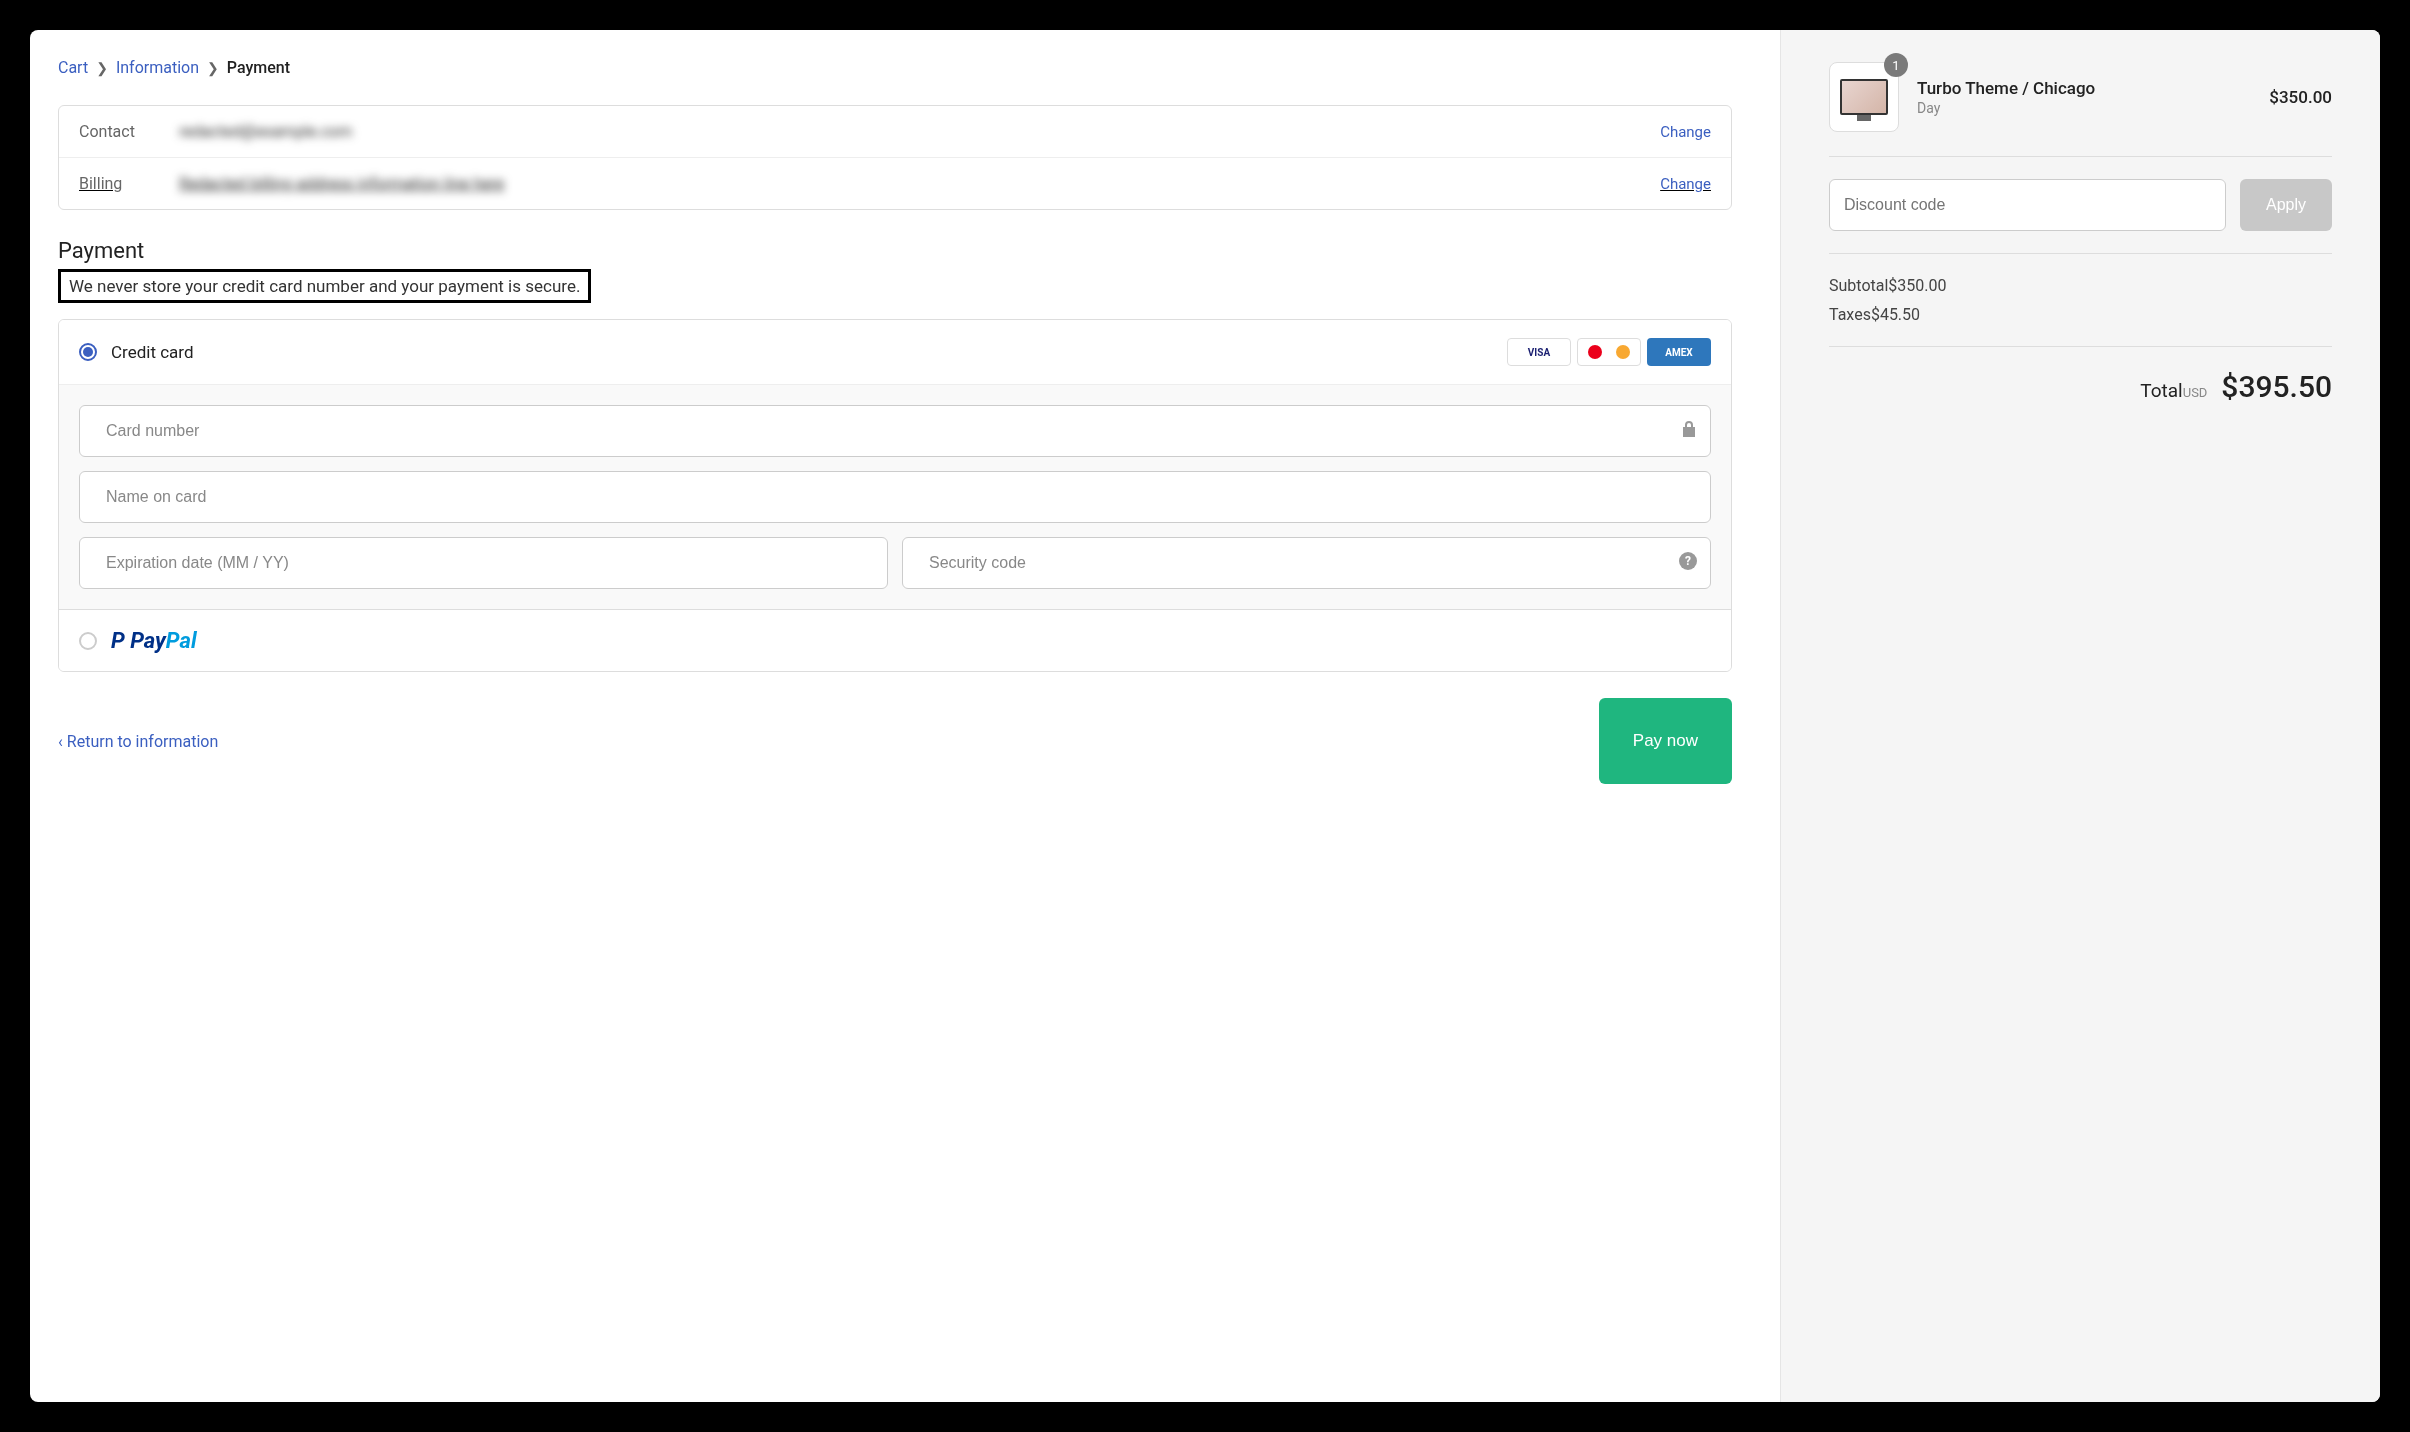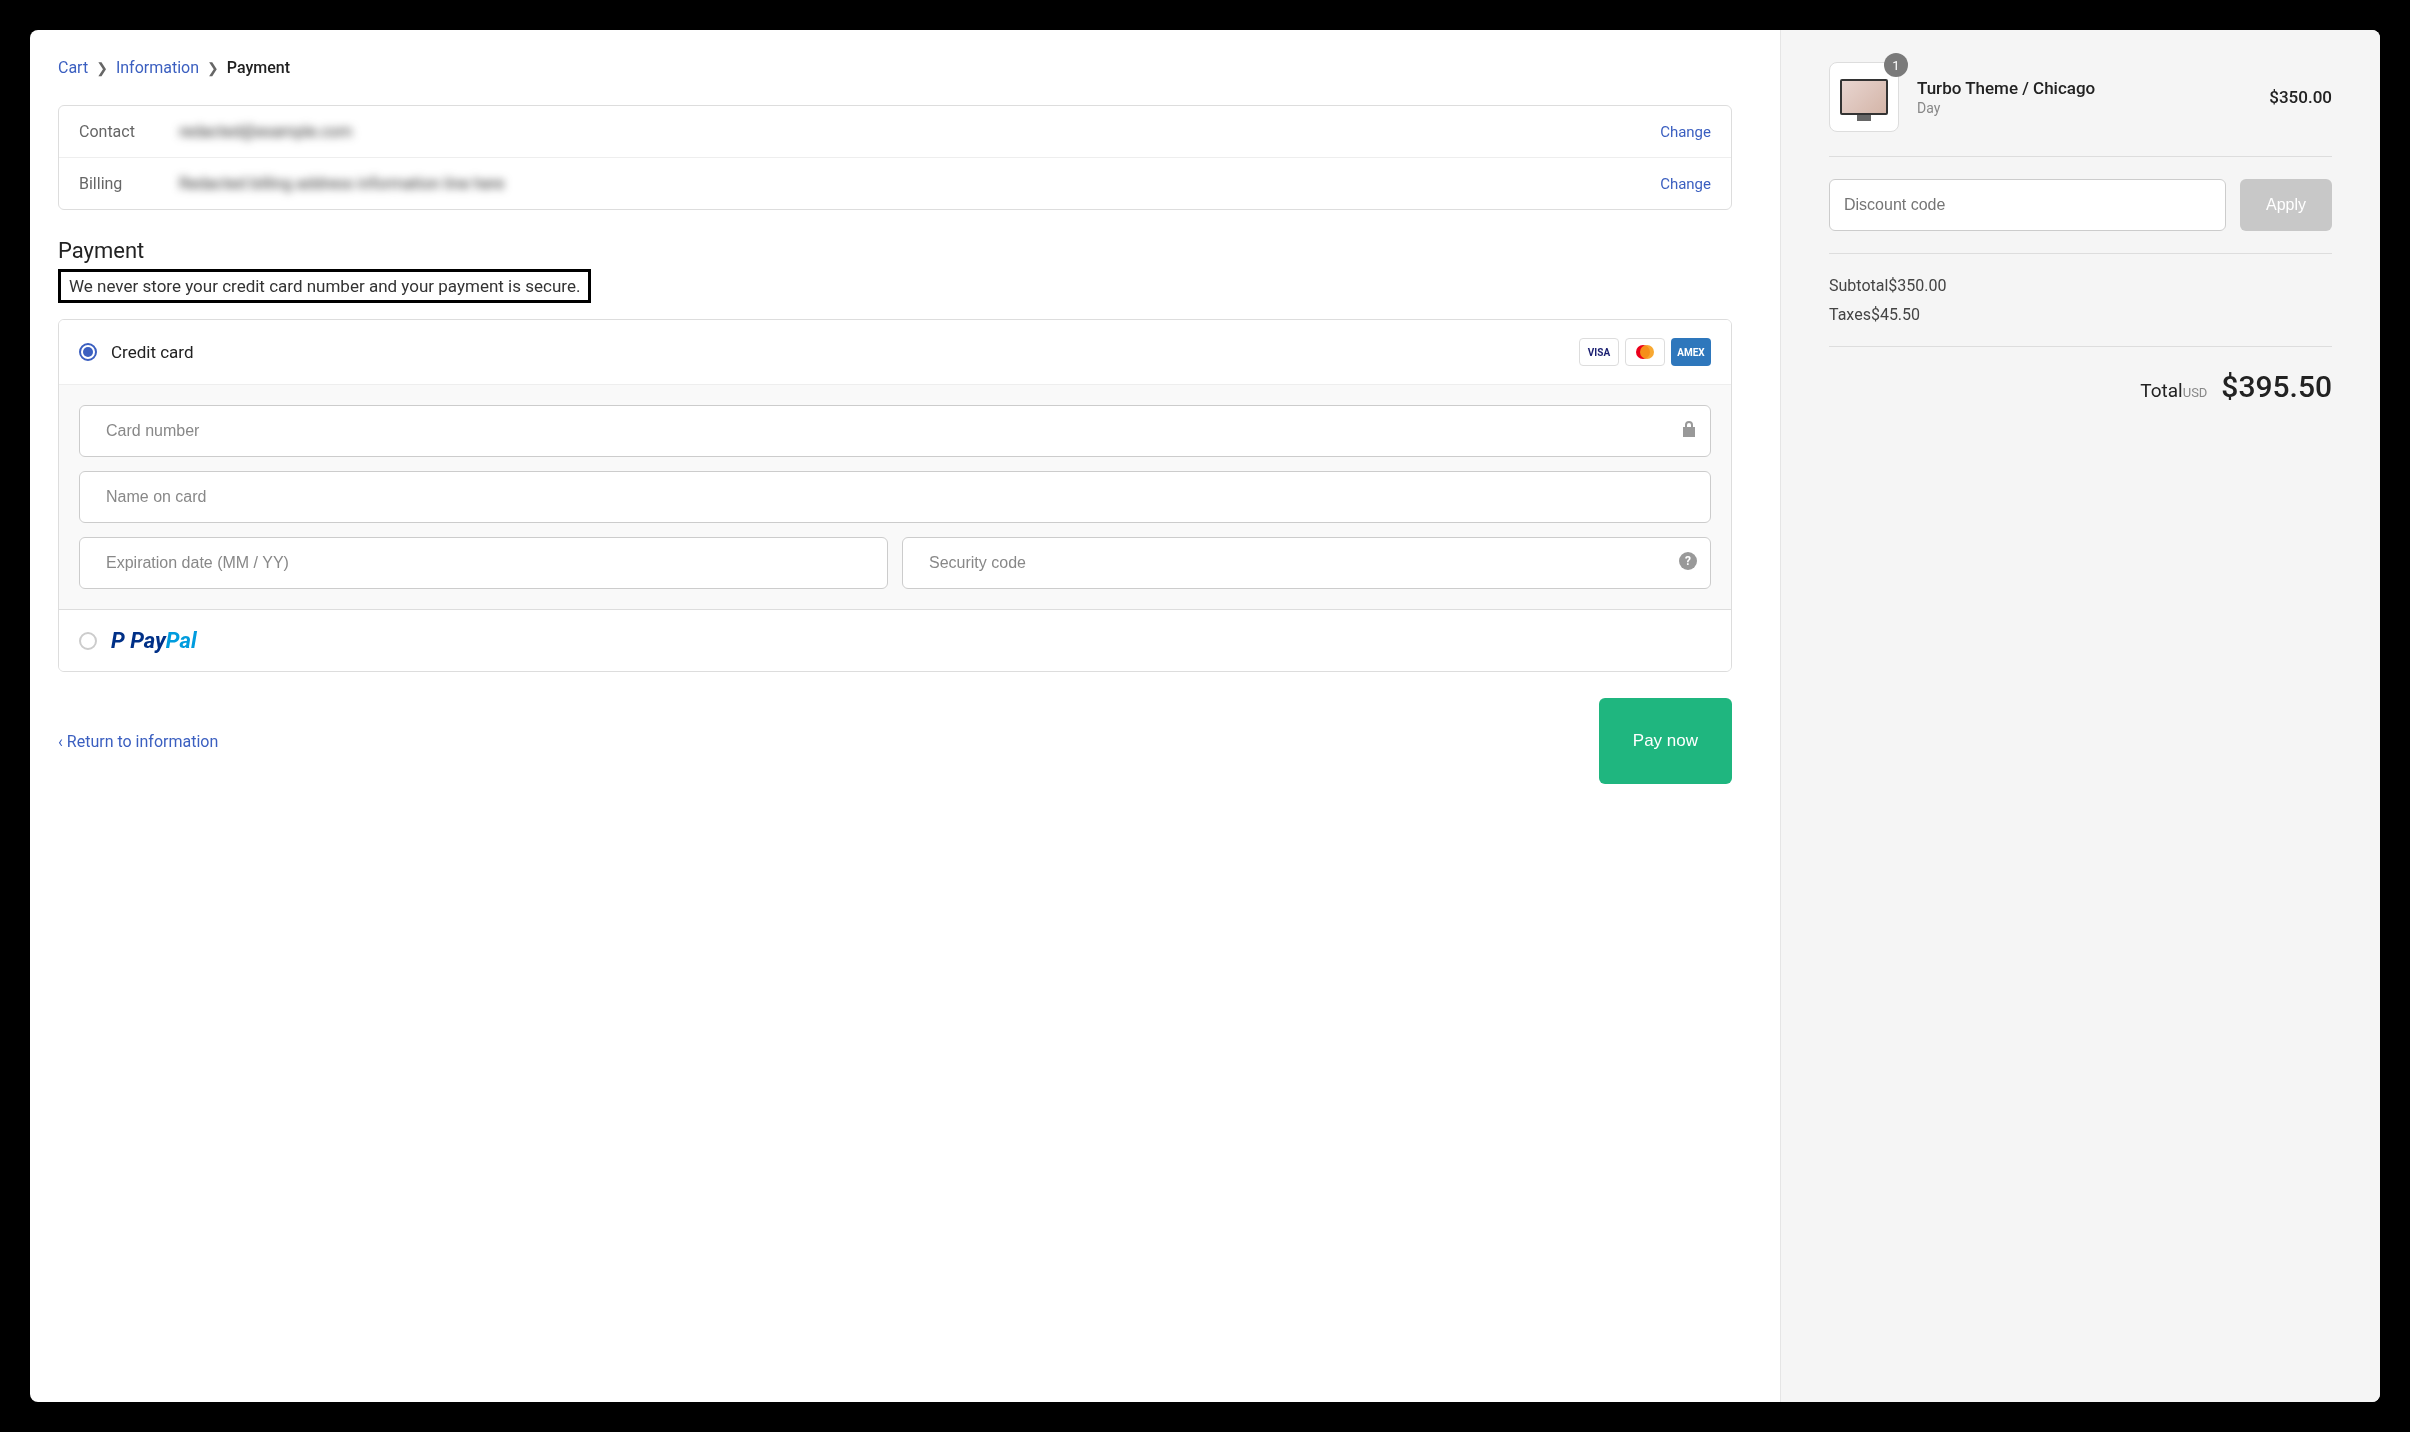--- a/index.html
+++ b/index.html
@@ -10,39 +10,39 @@
 
 
 .breadcrumbs { display: flex; align-items: center; gap: 8px; font-size: 16px; margin-bottom: 28px; }
 .bc-link { color: #3b5fc0; cursor: pointer; }
 .bc-current { color: #222; font-weight: 500; }
 .bc-chevron { color: #666; font-size: 14px; }
 
 
 .summary-box { border: 1px solid #ddd; border-radius: 6px; margin-bottom: 28px; }
 .summary-row { display: flex; align-items: center; padding: 16px 20px; border-bottom: 1px solid #eee; }
-.summary-row:last-child { border-bottom: none; }
+.summary-row:last-child { border-bottom: none; text-decoration: underline; }
 .summary-label { width: 100px; color: #666; font-size: 16px; }
 .summary-value { flex: 1; font-size: 16px; color: #333; filter: blur(4px); }
 .summary-change { color: #3b5fc0; cursor: pointer; font-size: 15px; }
 
 
 .section-title { font-size: 22px; font-weight: 400; color: #222; margin-bottom: 6px; }
 .security-note-wrap { display: inline-block; border: 3px solid #000; padding: 4px 8px; margin-bottom: 16px; }
 .security-note { font-size: 17px; color: #333; }
 
 .payment-box { border: 1px solid #ddd; border-radius: 6px; overflow: hidden; }
 .payment-option { display: flex; align-items: center; padding: 18px 20px; background: #fff; cursor: pointer; }
 .payment-option.selected { }
 .radio { width: 18px; height: 18px; border-radius: 50%; border: 2px solid #3b5fc0; display: flex; align-items: center; justify-content: center; margin-right: 14px; flex-shrink: 0; }
 .radio.checked::after { content: ""; width: 10px; height: 10px; border-radius: 50%; background: #3b5fc0; }
 .radio.unchecked { border-color: #ccc; }
 .option-label { font-size: 17px; color: #222; flex: 1; }
 .card-brands { display: flex; gap: 6px; }
-.brand { width: 40px; height: 28px; border-radius: 4px; display: flex; align-items: center; justify-content: center; font-size: 10px; font-weight: bold; }
+.brand { width: 64px; height: 28px; border-radius: 4px; display: flex; align-items: center; justify-content: center; font-size: 10px; font-weight: bold; }
 .brand.visa { background: #fff; border: 1px solid #ddd; color: #1a1f71; }
 .brand.mc { background: #fff; border: 1px solid #ddd; position: relative; }
 .brand.mc::before { content: ""; position: absolute; width: 14px; height: 14px; background: #eb001b; border-radius: 50%; left: 10px; }
 .brand.mc::after { content: ""; position: absolute; width: 14px; height: 14px; background: #f79e1b; border-radius: 50%; right: 10px; opacity: 0.9; }
 .brand.amex { background: #2e77bc; color: #fff; }
 
 .card-form { background: #f9f9f9; padding: 20px; border-top: 1px solid #eee; }
 .field { position: relative; margin-bottom: 14px; }
 .field input { width: 100%; padding: 16px 26px; font-size: 16px; border: 1px solid #ccc; border-radius: 6px; background: #fff; }
 .field input::placeholder { color: #888; }

